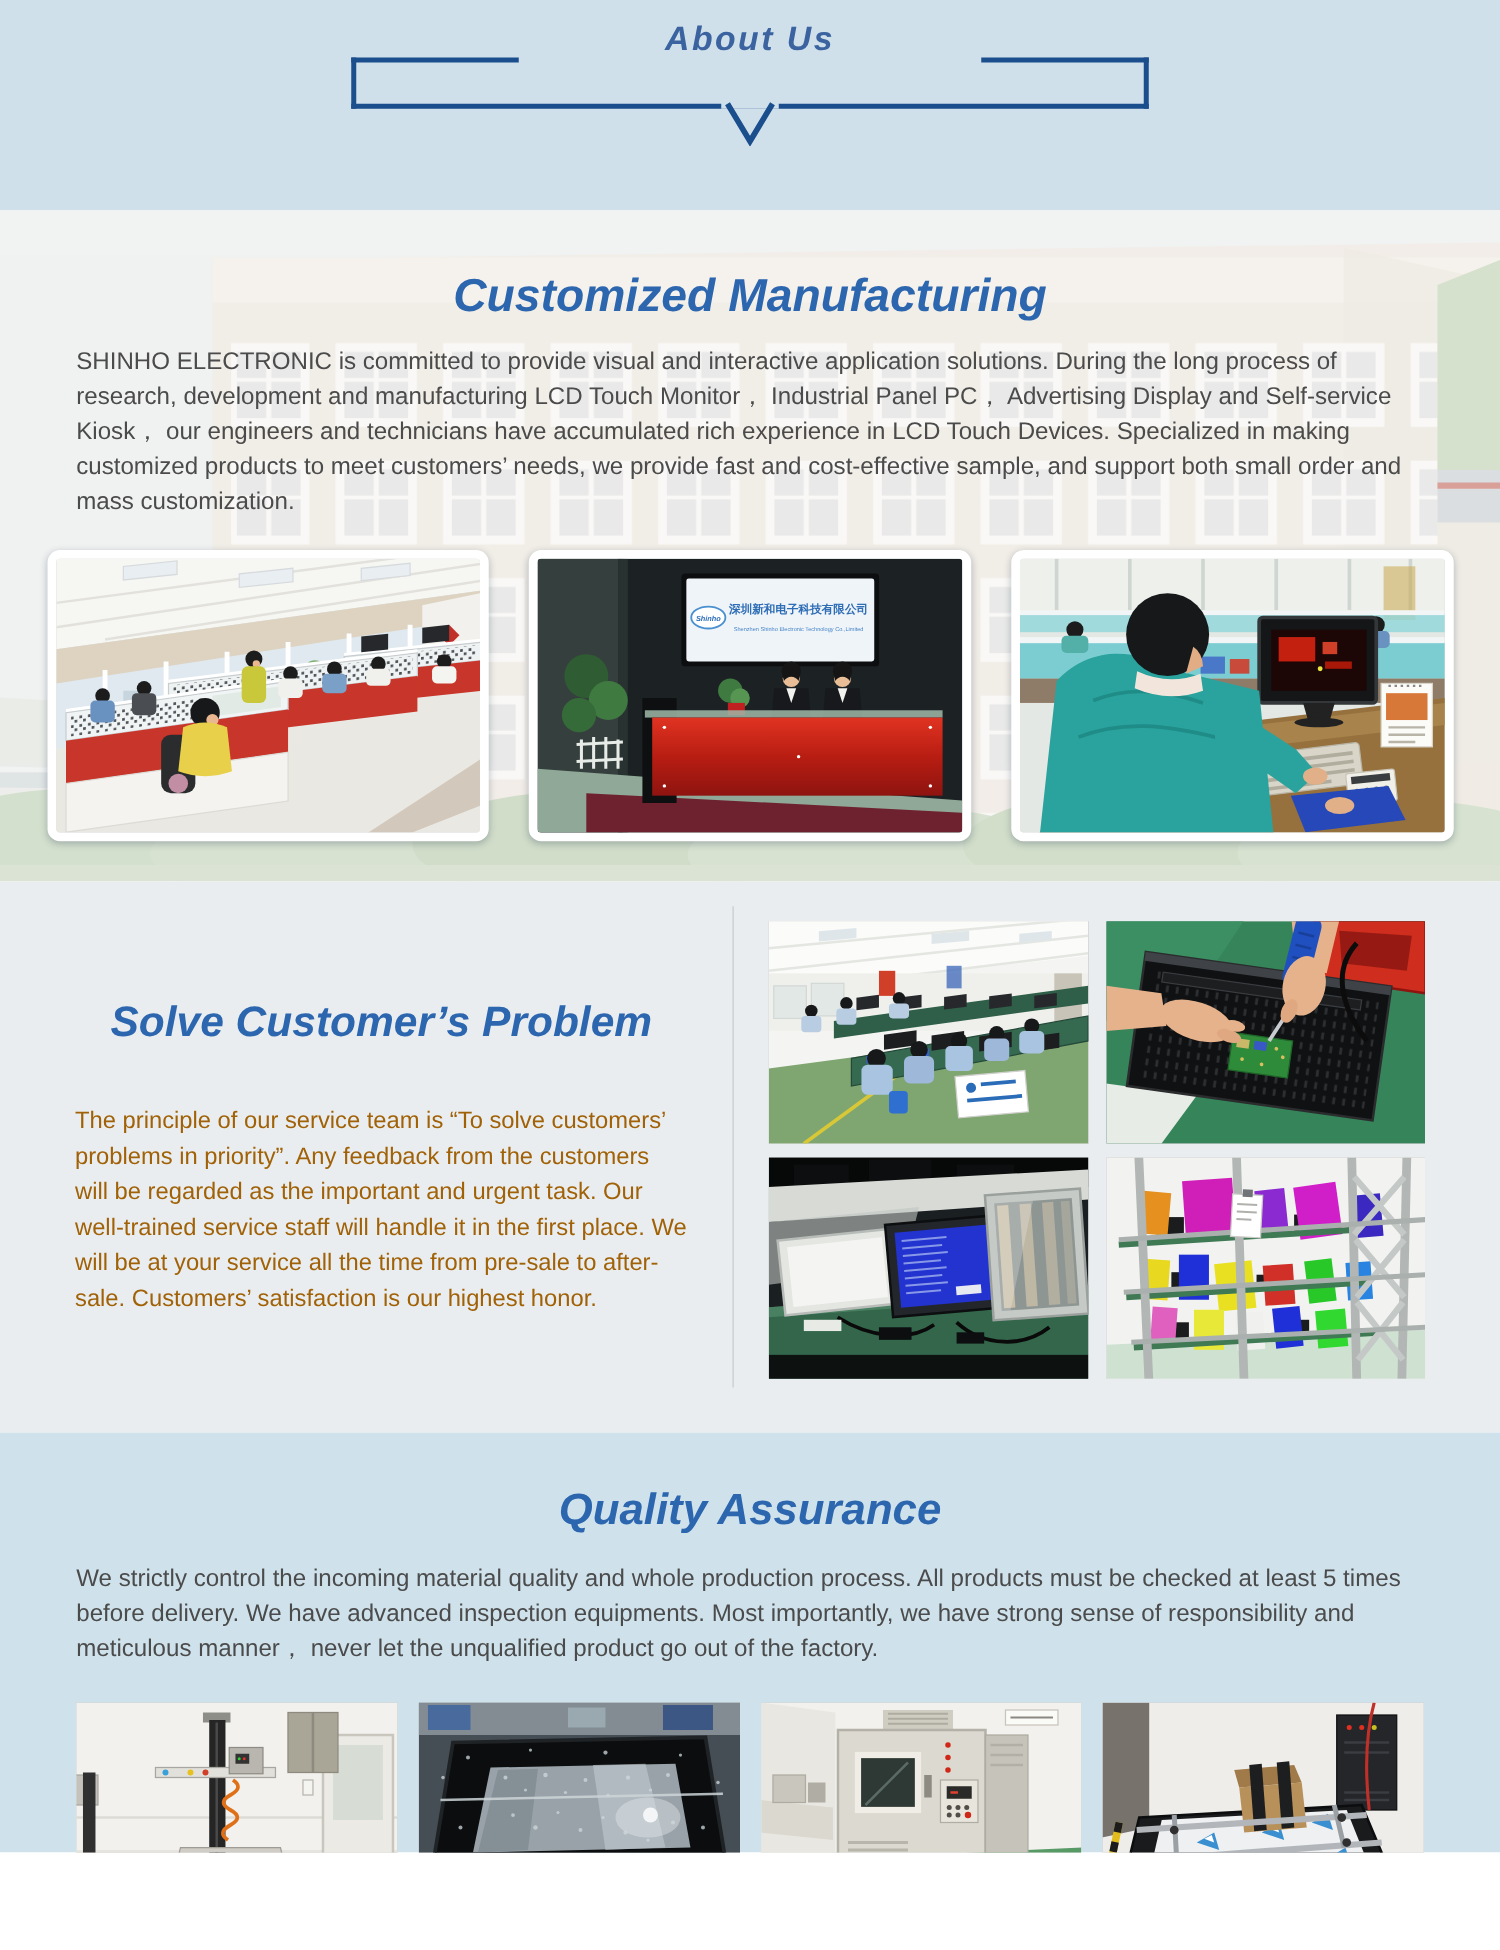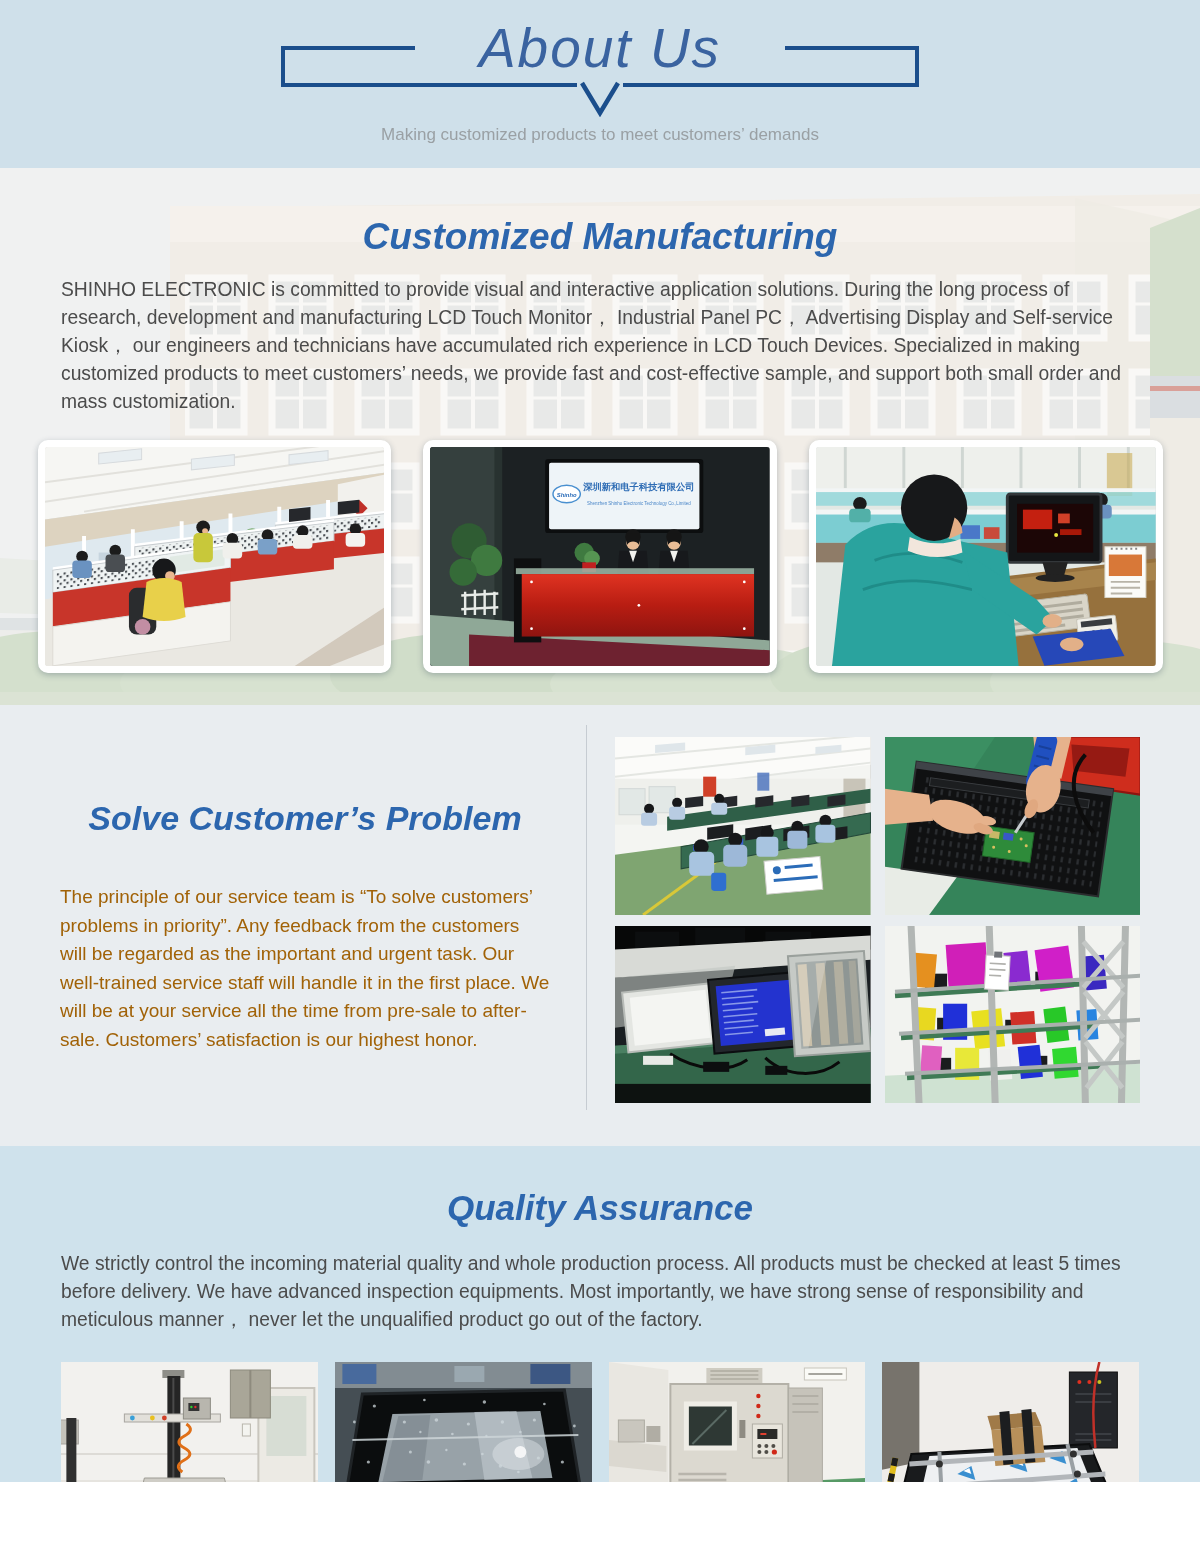--- a/index.html
+++ b/index.html
@@ -12,21 +12,21 @@
   html,body{width:1200px}
   body{font-family:"Liberation Sans","DejaVu Sans",sans-serif;background:#fff}
   .hero{height:168px;background:var(--bg-top);position:relative;overflow:hidden}
   .bracket{width:638px;height:41px;margin:46px auto 0;position:relative;
     border:4px solid var(--bracket-navy);border-top:none}
   .bracket::before,.bracket::after{content:"";position:absolute;top:0;width:134px;height:4px;
     background:var(--bracket-navy)}
   .bracket::before{left:-4px}
   .bracket::after{right:-4px}
   .hero h1{position:absolute;left:50%;transform:translateX(-50%);top:-30px;white-space:nowrap;
-    font-size:55px;font-weight:400;font-style:italic;letter-spacing:2px;color:var(--title-blue)}
+    font-size:27px;font-weight:700;font-style:italic;letter-spacing:2px;color:var(--title-blue)}
   .chevron{position:absolute;left:50%;bottom:-34px;transform:translateX(-50%)}
   .subtitle{text-align:center;margin-top:38px;font-size:17px;color:var(--subtitle-gray)}
   section h2{font-size:37px;font-weight:700;font-style:italic;color:var(--heading-blue);text-align:center}
   .sec1{height:537px;background:#f5f3f0;position:relative;overflow:hidden}
   .bg-factory{position:absolute;inset:0;width:100%;height:100%;opacity:.52;display:block}
   .sec1-inner{position:relative;z-index:1}
   .sec1-inner h2{margin-top:48px}
   .para{width:1078px;margin:18px auto 0;font-size:19.3px;line-height:1.45;color:var(--body-gray)}
   .row3{width:1125px;margin:24px auto 0;display:flex;gap:32px}
   .cardA{flex:1;height:233px;border:7px solid #fff;border-radius:10px;overflow:hidden;
@@ -72,21 +72,20 @@
 </svg>
 
 <header class="hero">
   <div class="bracket">
     <h1>About Us</h1>
     <svg class="chevron" width="52" height="36">
       <rect x="3" y="0" width="46" height="6" fill="#cfe0ea"></rect>
       <path d="M8,2 L26,32 L44,2" fill="none" stroke="#1b4e8c" stroke-width="4.5"></path>
     </svg>
   </div>
-  <p class="subtitle">Making customized products to meet customers’ demands</p>
 </header>
 
 <section class="sec1">
   <svg class="bg-factory" viewBox="0 0 1200 537" preserveAspectRatio="none">
     <rect x="0" y="0" width="1200" height="537" fill="#edf1f3"></rect>
     <path d="M0,390 L170,400 L170,450 L0,445 Z" fill="#dfe6e0"></path>
     <rect x="0" y="450" width="170" height="87" fill="#e6e9e7"></rect>
     <polygon points="0,450 170,450 170,464 0,462" fill="#ccd6da"></polygon>
     <rect x="20" y="475" width="18" height="22" fill="#d7dce0"></rect>
       <rect x="60" y="475" width="18" height="22" fill="#d7dce0"></rect>

